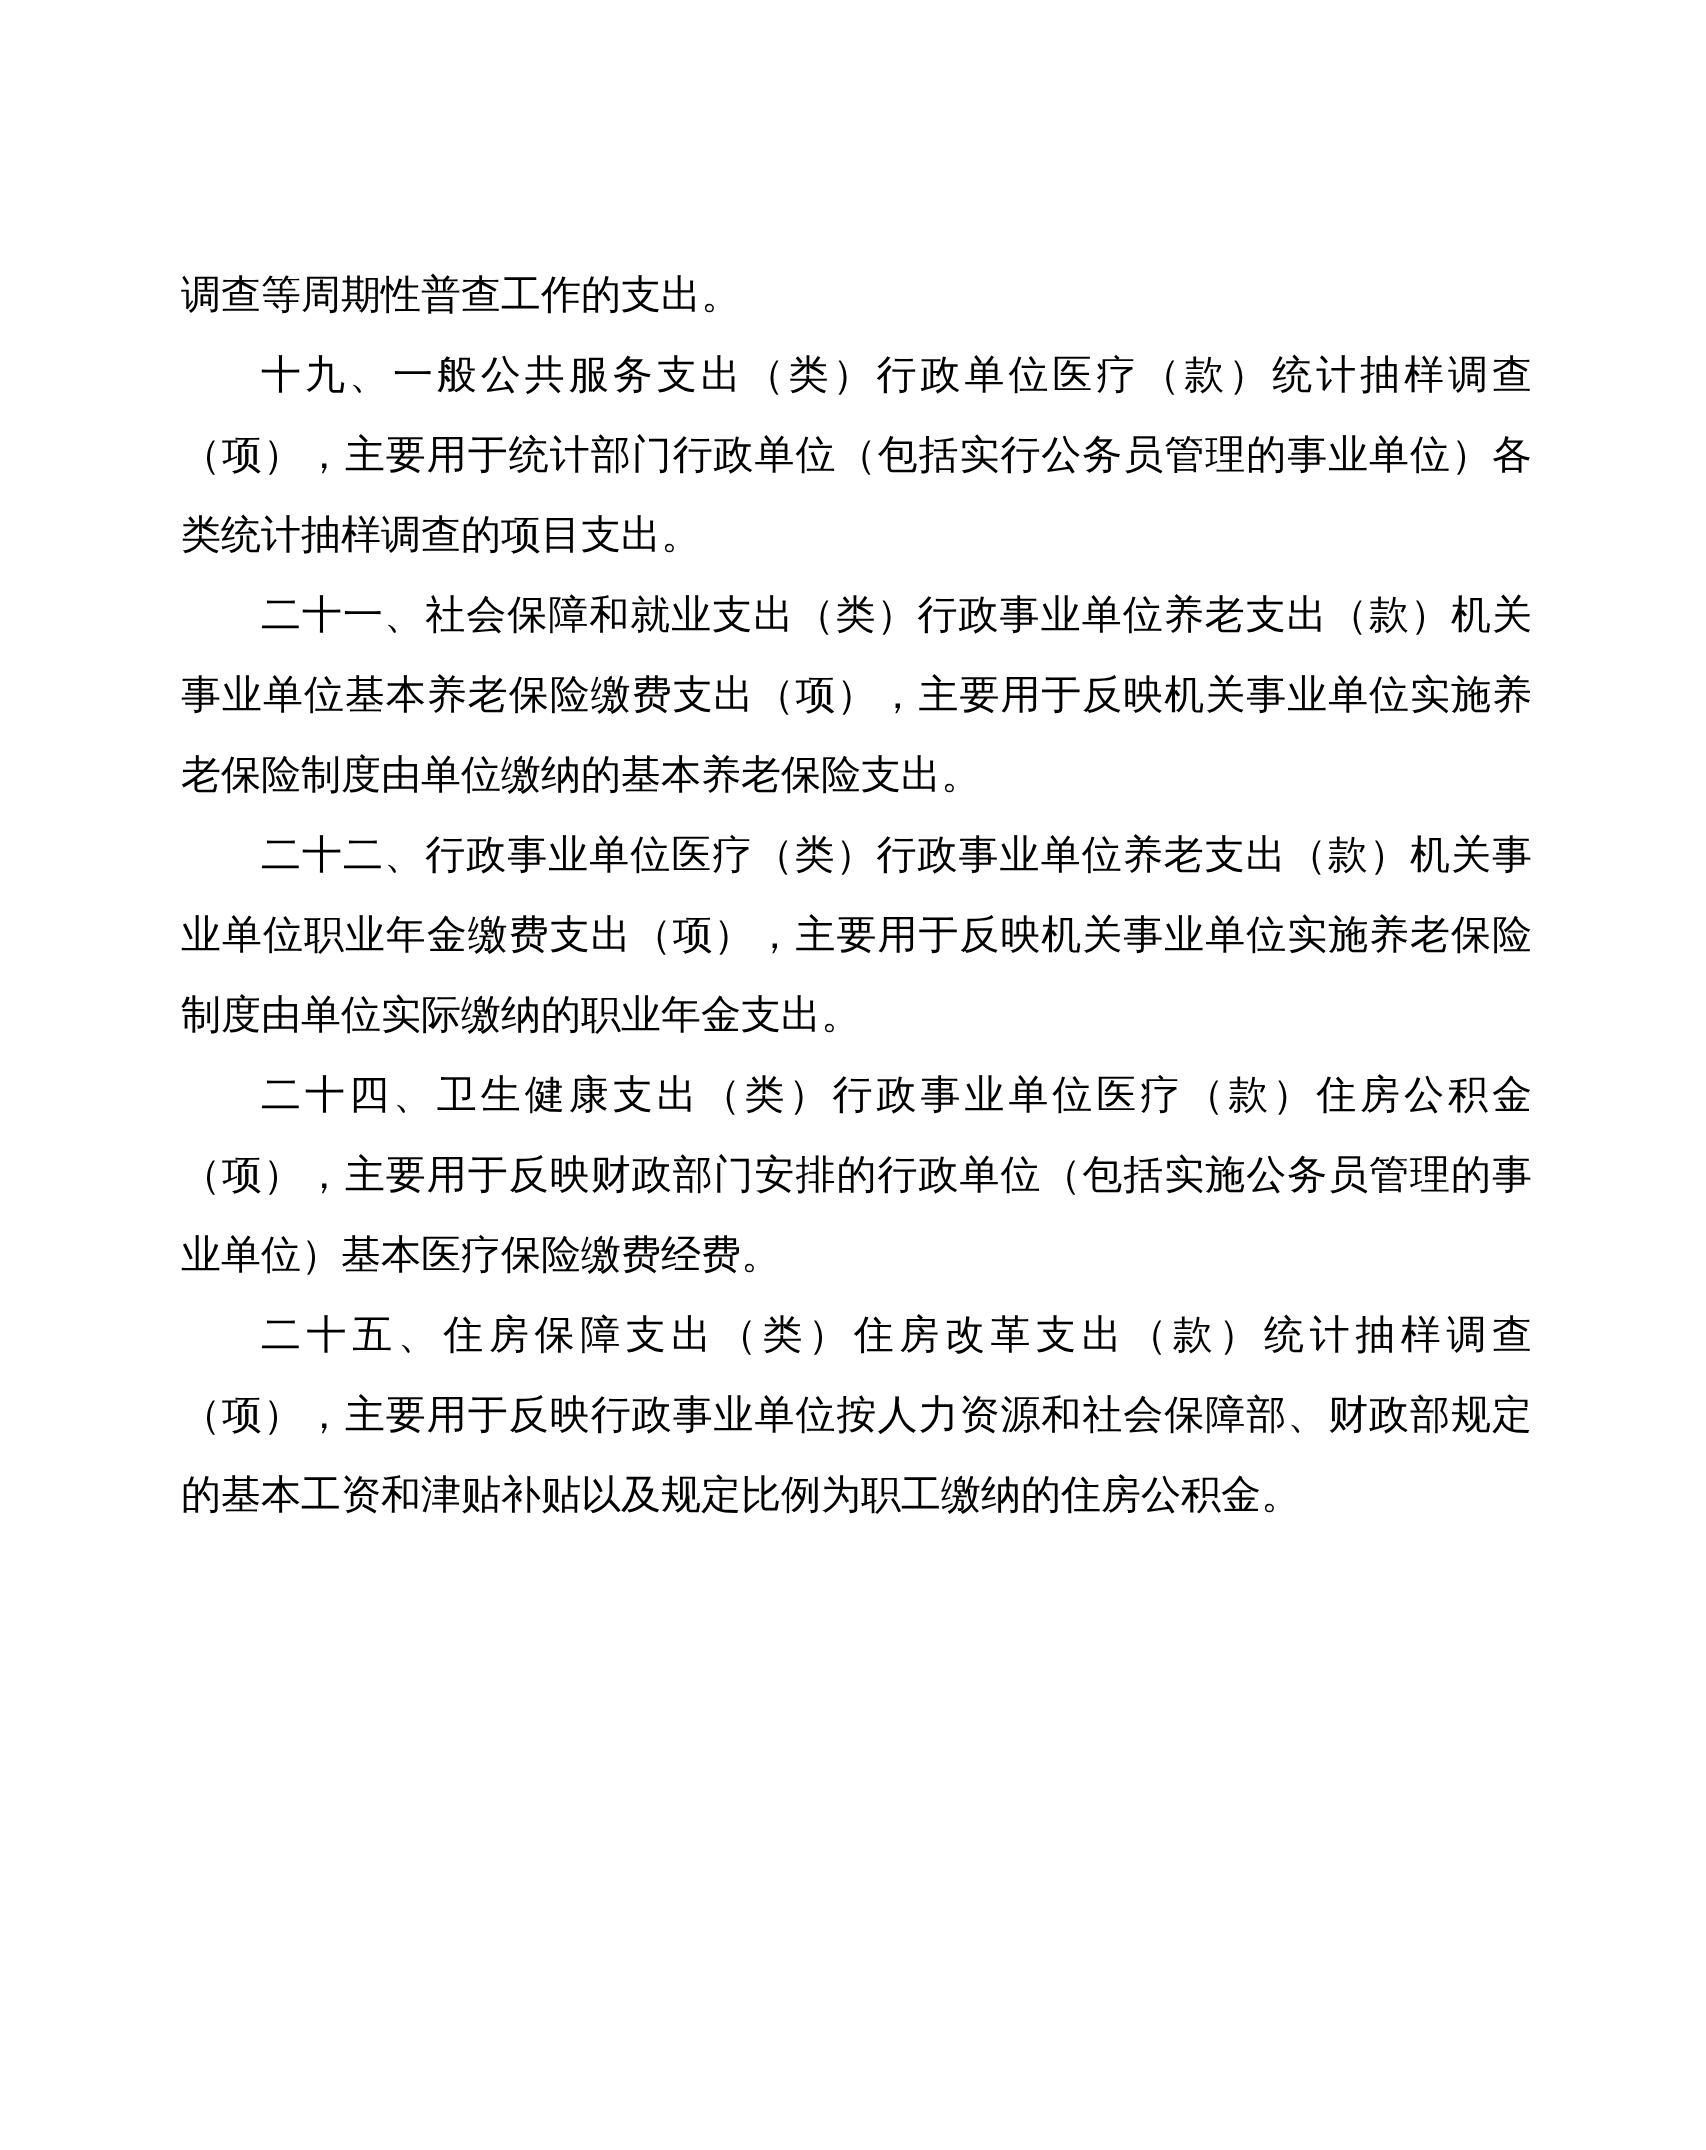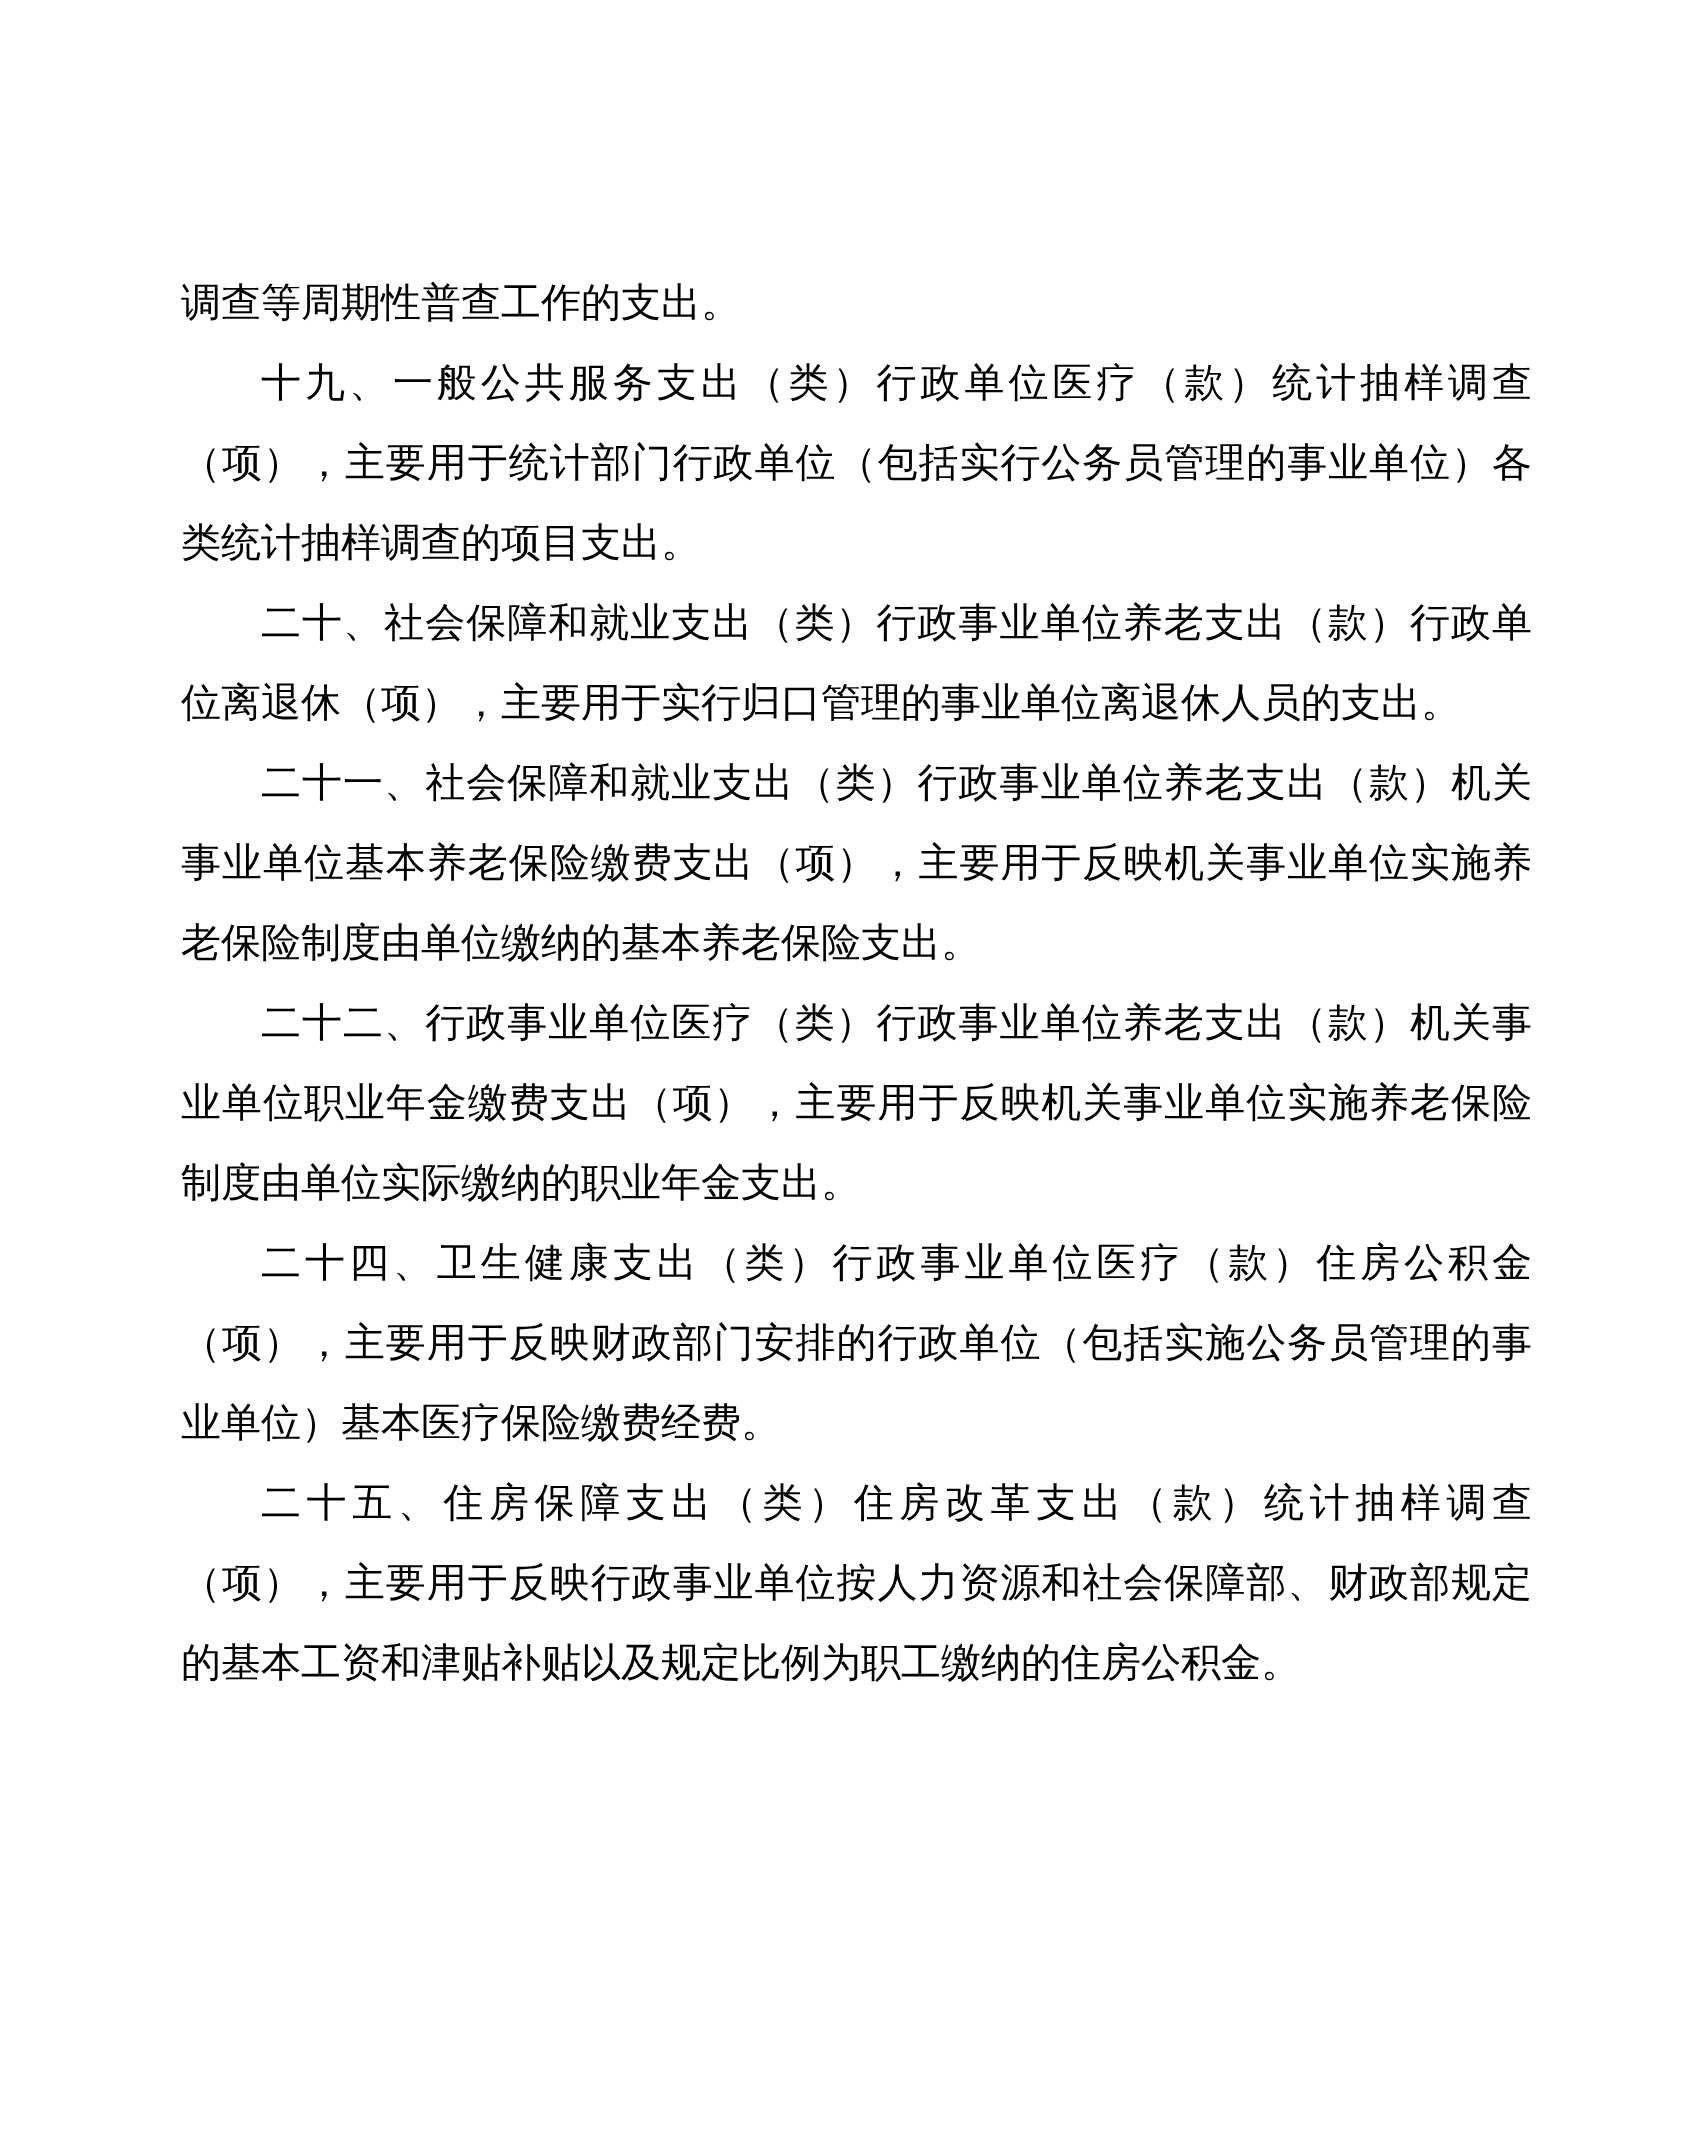--- a/index.html
+++ b/index.html
@@ -12,21 +12,21 @@
     width: 1706px;
     height: 2414px;
     background: #ffffff;
     overflow: hidden;
     font-family: "Liberation Serif", "DejaVu Serif", serif;
     color: #000000;
   }
   .content {
     position: absolute;
     left: 181px;
-    top: 263px;
+    top: 255px;
     width: 1351px;
     font-size: 40px;
     line-height: 80px;
     text-align: justify;
     text-justify: inter-ideograph;
     word-break: normal;
   }
   .para {
     margin: 0;
     padding: 0;
@@ -35,21 +35,20 @@
     text-indent: 2em;
   }
 </style>
 </head>
 <body>
 
 <div class="page">
   <div class="content" id="content">
       <p class="para">调查等周期性普查工作的支出。</p>
       <p class="para indent">十九、一般公共服务支出（类）行政单位医疗（款）统计抽样调查（项），主要用于统计部门行政单位（包括实行公务员管理的事业单位）各类统计抽样调查的项目支出。</p>
-      <p class="para indent">二十、社会保障和就业支出（类）行政事业单位养老支出（款）行政单位离退休（项），主要用于实行归口管理的事业单位离退休人员的支出。</p>
       <p class="para indent">二十一、社会保障和就业支出（类）行政事业单位养老支出（款）机关事业单位基本养老保险缴费支出（项），主要用于反映机关事业单位实施养老保险制度由单位缴纳的基本养老保险支出。</p>
       <p class="para indent">二十二、行政事业单位医疗（类）行政事业单位养老支出（款）机关事业单位职业年金缴费支出（项），主要用于反映机关事业单位实施养老保险制度由单位实际缴纳的职业年金支出。</p>
       <p class="para indent">二十四、卫生健康支出（类）行政事业单位医疗（款）住房公积金（项），主要用于反映财政部门安排的行政单位（包括实施公务员管理的事业单位）基本医疗保险缴费经费。</p>
       <p class="para indent">二十五、住房保障支出（类）住房改革支出（款）统计抽样调查（项），主要用于反映行政事业单位按人力资源和社会保障部、财政部规定的基本工资和津贴补贴以及规定比例为职工缴纳的住房公积金。</p>
     </div>
 
 </div>
 
 
 </body></html>

